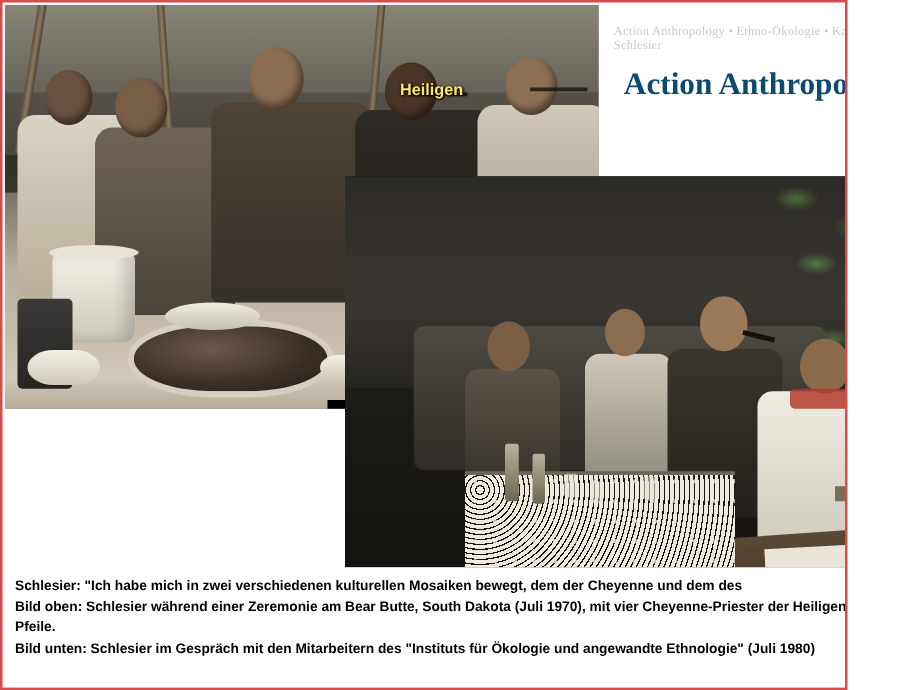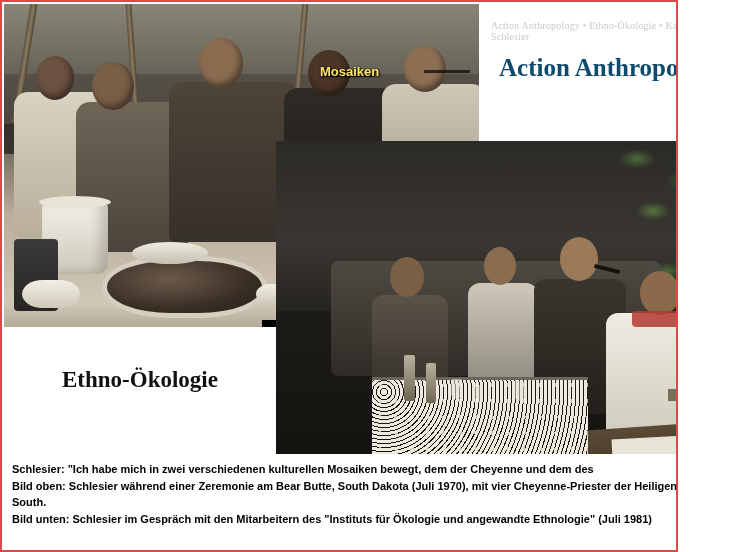--- a/index.html
+++ b/index.html
@@ -348,23 +348,20 @@
       <div class="potlid"></div>
       <div class="bowl b1"></div>
       <div class="bowl b2"></div>
     </div>
 
     <div class="title-block">
       <div class="title-ghost">Action Anthropology  •  Ethno-Ökologie  •  Karl H. Schlesier</div>
       <div class="title-main">Action Anthropology</div>
     </div>
 
-    <div class="eo-block">
-      <div class="eo-text">Ethno-Ökologie</div>
-    </div>
     <div class="eo-dash"></div>
 
     <div class="photo-bottom">
       <div class="pb-wall"></div>
       <div class="pb-plant"></div>
       <div class="pb-floor"></div>
       <div class="pb-couch"></div>
 
       <div class="pfig pb1">
         <div class="b"></div>
@@ -392,23 +389,23 @@
       <div class="bottle bt1"></div>
       <div class="bottle bt2"></div>
       <div class="glass g1"></div>
       <div class="glass g2"></div>
       <div class="glass g3"></div>
       <div class="bench"></div>
       <div class="chairleg cl1"></div>
       <div class="chairleg cl2"></div>
     </div>
 
-    <div class="schlesier-label">Mosaiken</div>
+    <div class="schlesier-label">Heiligen</div>
   </div>
 
   <div class="caption">
     <p>Schlesier: "Ich habe mich in zwei verschiedenen kulturellen Mosaiken bewegt, dem der Cheyenne und dem des</p>
     <p>Bild oben: Schlesier während einer Zeremonie am Bear Butte, South Dakota (Juli 1970), mit vier Cheyenne-Priester der Heiligen</p>
-    <p>South.</p>
-    <p>Bild unten: Schlesier im Gespräch mit den Mitarbeitern des "Instituts für Ökologie und angewandte Ethnologie" (Juli 1981)</p>
+    <p>Pfeile.</p>
+    <p>Bild unten: Schlesier im Gespräch mit den Mitarbeitern des "Instituts für Ökologie und angewandte Ethnologie" (Juli 1980)</p>
   </div>
 
 </div>
 
 </body></html>

